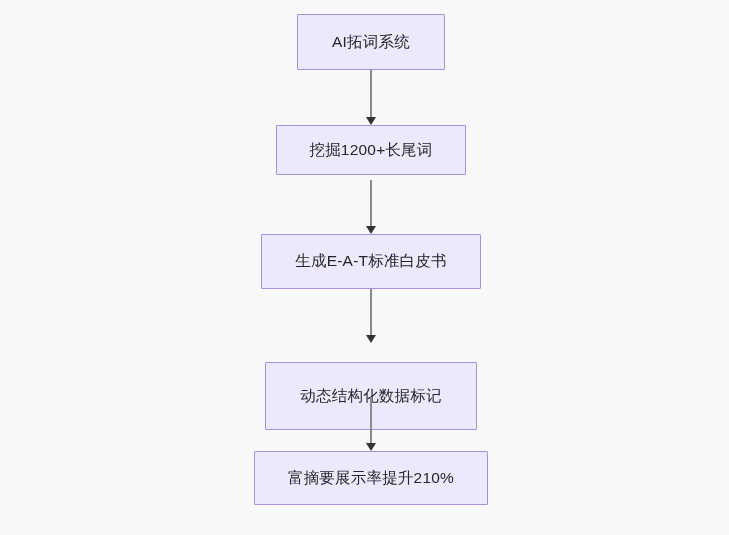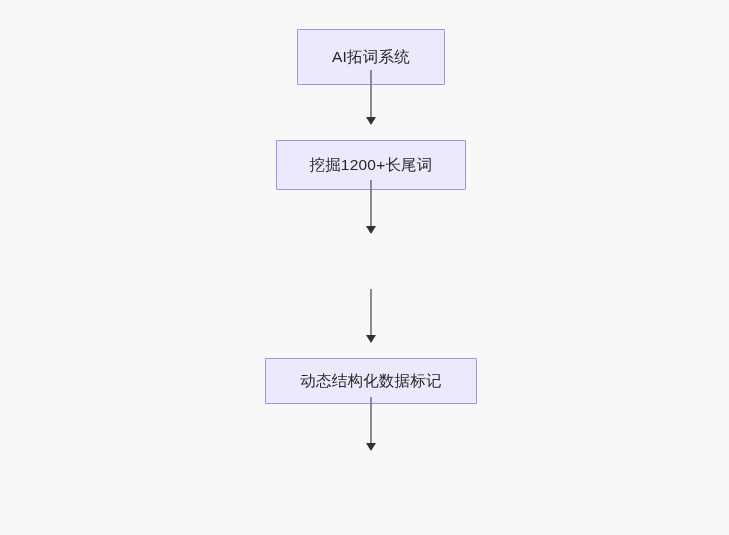--- a/index.html
+++ b/index.html
@@ -26,21 +26,20 @@
     border-radius: 1px;
     display: flex;
     align-items: center;
     justify-content: center;
     color: #262626;
     font-size: 15.5px;
     line-height: 1.2;
     letter-spacing: 0.2px;
     white-space: nowrap;
     user-select: none;
-    margin-top: 15px;
   }
   .node-label {
     display: block;
     padding: 0 6px;
   }
   .edge {
     position: absolute;
     width: 0;
     height: 0;
   }
@@ -77,29 +76,35 @@
 
   <div class="node" style="left:276px; top:125px; width:190px; height:50px;">
     <span class="node-label">挖掘1200+长尾词</span>
   </div>
 
   <div class="edge" style="left:371px; top:180px;">
     <div class="edge-line" style="height:46px;"></div>
     <div class="edge-arrow" style="top:46px;"></div>
   </div>
 
+  <div class="node" style="left:261px; top:234px; width:220px; height:55px;">
+    <span class="node-label">生成E-A-T标准白皮书</span>
+  </div>
 
   <div class="edge" style="left:371px; top:289px;">
     <div class="edge-line" style="height:46px;"></div>
     <div class="edge-arrow" style="top:46px;"></div>
   </div>
 
-  <div class="node" style="left:265px; top:343px; width:212px; height:46px;">
+  <div class="node" style="left:265px; top:362px; width:212px; height:68px;">
     <span class="node-label">动态结构化数据标记</span>
   </div>
 
   <div class="edge" style="left:371px; top:397px;">
     <div class="edge-line" style="height:46px;"></div>
     <div class="edge-arrow" style="top:46px;"></div>
   </div>
 
+  <div class="node" style="left:254px; top:451px; width:234px; height:54px;">
+    <span class="node-label">富摘要展示率提升210%</span>
+  </div>
 
 </div>
 
 </body></html>

